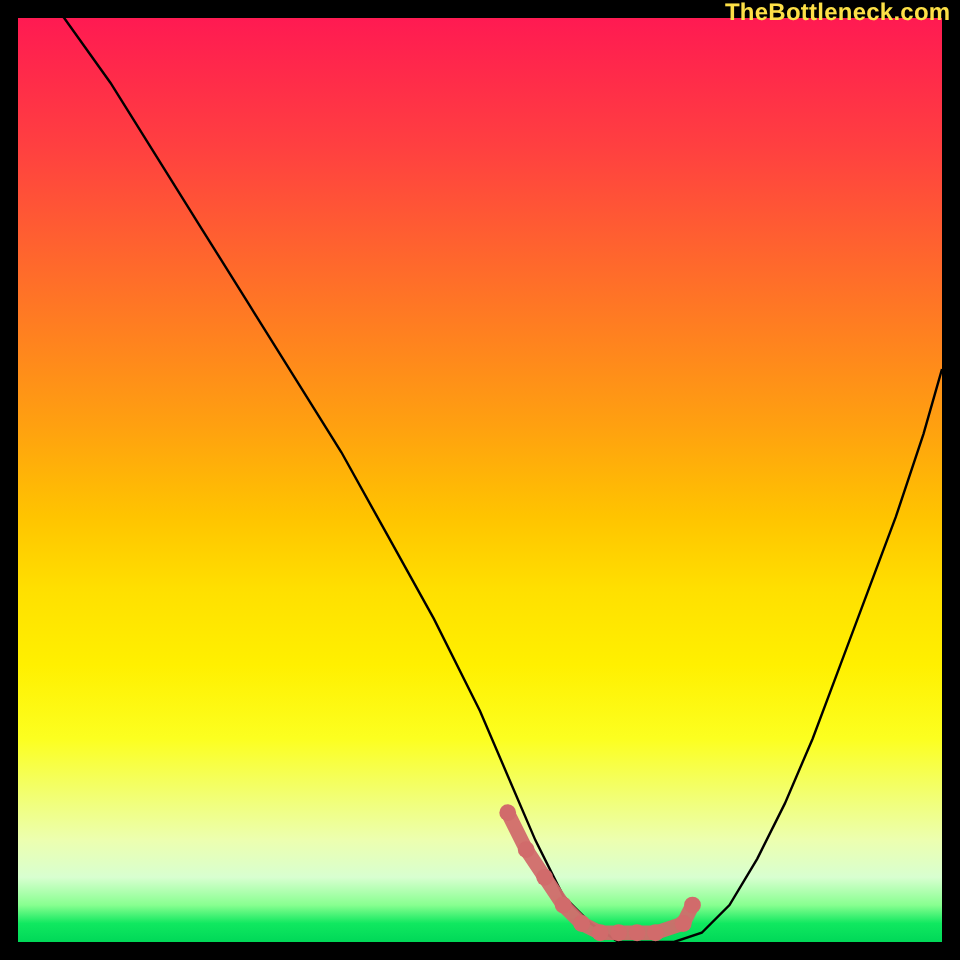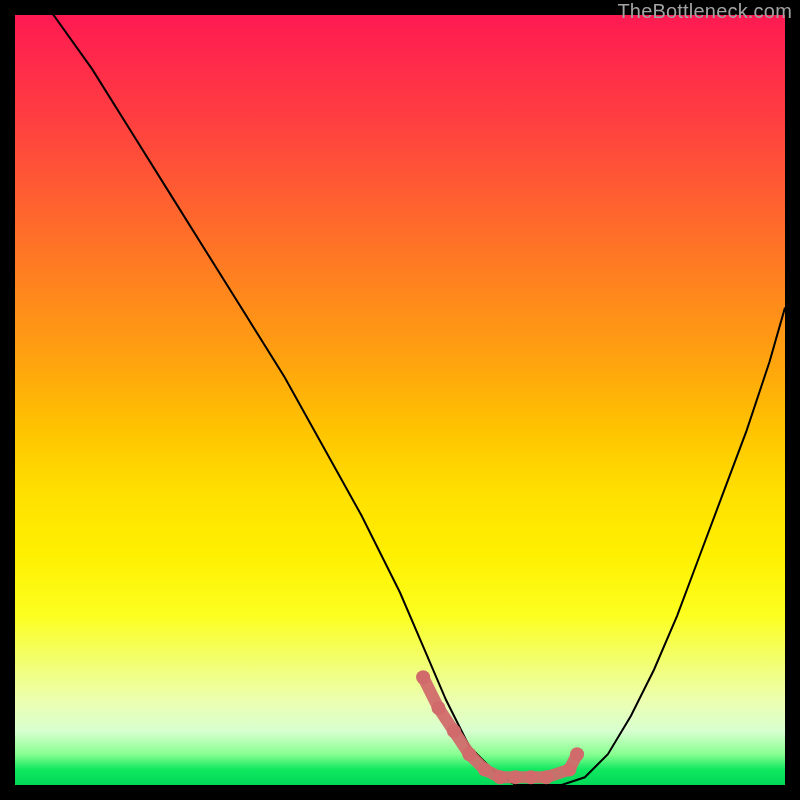--- a/index.html
+++ b/index.html
@@ -43,22 +43,22 @@
       #88ff90 96%,
       #10e860 98%,
       #00d858 100%
     );
   }
   .watermark {
     position: absolute;
     top: 0px;
     right: 8px;
     font-size: 20px;
-    color: #a3a3a3;
-    font-weight: 400;
+    color: #fde047;
+    font-weight: 700;
     letter-spacing: 0.2px;
     font-family: Arial, Helvetica, sans-serif;
     text-align: center;
   }
   svg.curve {
     position: absolute;
     left: 0;
     top: 0;
     width: 770px;
     height: 770px;

